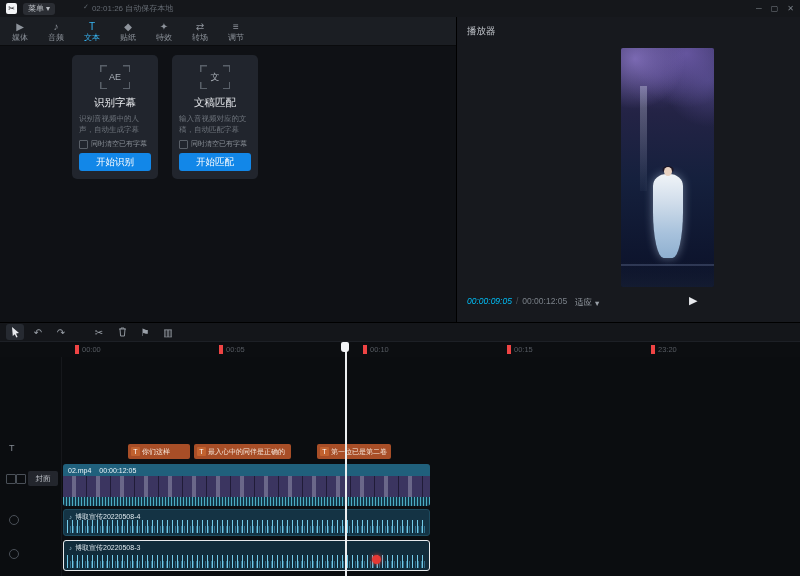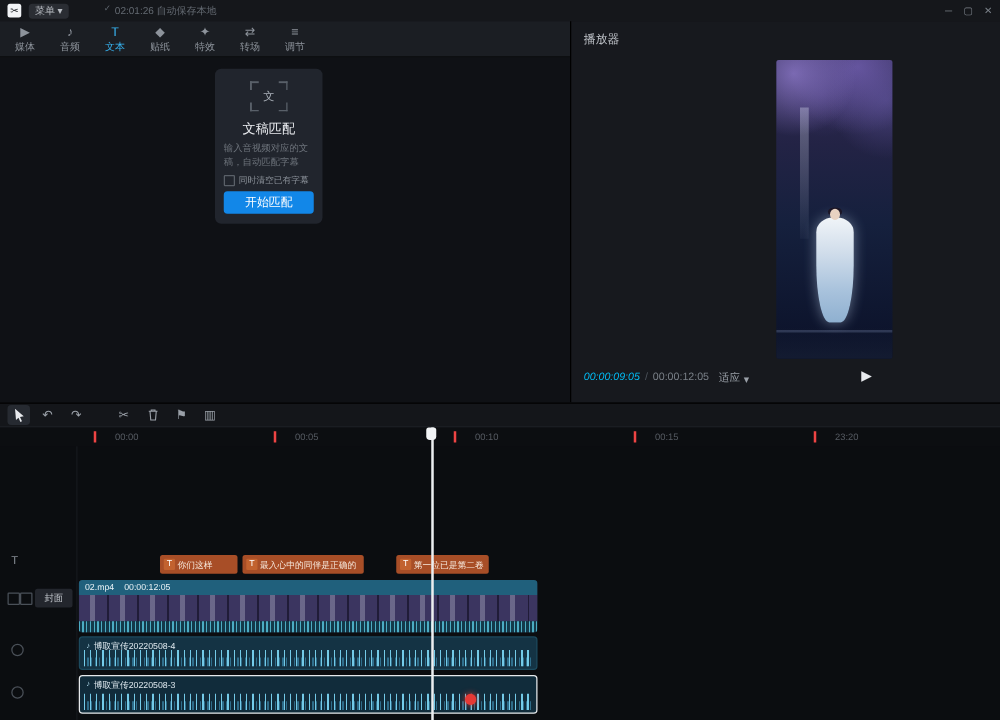--- a/index.html
+++ b/index.html
@@ -70,21 +70,21 @@
 
   
   #tl-toolbar{left:0;top:322px;width:800px;height:20px;background:#14161a;border-top:1px solid #000;border-bottom:1px solid #1d2026;display:flex;align-items:center;gap:5px;padding-left:6px;box-sizing:border-box;position:absolute;}
   .tool{width:18px;height:16px;display:flex;align-items:center;justify-content:center;color:#9aa0a8;font-size:10px;border-radius:3px;background:none;border:0;padding:0;}
   .tool.active{background:#262a31;color:#e8eaee;}
   .tool svg{display:block;}
   .tgap{width:10px;}
 
   
   #ruler{left:0;top:342px;width:800px;height:15px;background:#0c0e11;position:absolute;}
-  .rmark{position:absolute;top:3px;font-size:7.5px;color:#565b62;border-left:2px solid #ef4444;padding-left:15px;line-height:9px;}
+  .rmark{position:absolute;top:3px;font-size:7.5px;color:#565b62;border-left:4px solid #ef4444;padding-left:3px;line-height:9px;}
   #tracks-bg{left:0;top:357px;width:800px;height:219px;background:#0b0d10;position:absolute;}
   #gutter{left:0;top:357px;width:62px;height:219px;border-right:1px solid #16181c;box-sizing:border-box;position:absolute;}
   .g-T{position:absolute;left:9px;top:86px;font-size:9px;color:#868c94;}
   .g-sq{position:absolute;width:8px;height:8px;border:1px solid #4a5058;border-radius:1px;top:117px;}
   .g-cover{position:absolute;left:28px;top:114px;width:30px;height:15px;background:#23262d;border:0;border-radius:2px;color:#c3c7cd;font-size:7.5px;line-height:15px;text-align:center;padding:0;}
   .g-cir{position:absolute;left:9px;width:8px;height:8px;border:1px solid #4a5058;border-radius:50%;}
 
   
   .tclip{position:absolute;top:444px;height:15px;background:#a84e27;border-radius:2px;display:flex;align-items:center;gap:2px;padding:0 3px;box-sizing:border-box;overflow:hidden;}
   .tchip{width:9px;height:9px;background:#c2622f;border-radius:1px;color:#fff;font-size:7px;line-height:9px;text-align:center;flex:none;}
@@ -161,20 +161,32 @@
       <span class="tlabel">转场</span>
     </div>
     <div class="tab">
       <span class="ticon">≡</span>
       <span class="tlabel">调节</span>
     </div>
   </nav>
 
 
   <section id="content">
+    <div class="card card1">
+      <div class="scan">
+        <span>AE</span>
+      </div>
+      <div class="card-title">识别字幕</div>
+      <div class="card-desc">识别音视频中的人声，自动生成字幕</div>
+      <div class="chk-row">
+        <span class="chk"></span>
+        <span class="chk-label">同时清空已有字幕</span>
+      </div>
+      <button class="card-btn">开始识别</button>
+    </div>
     <div class="card card2">
       <div class="scan">
         <span>文</span>
       </div>
       <div class="card-title">文稿匹配</div>
       <div class="card-desc">输入音视频对应的文稿，自动匹配字幕</div>
       <div class="chk-row">
         <span class="chk"></span>
         <span class="chk-label">同时清空已有字幕</span>
       </div>

